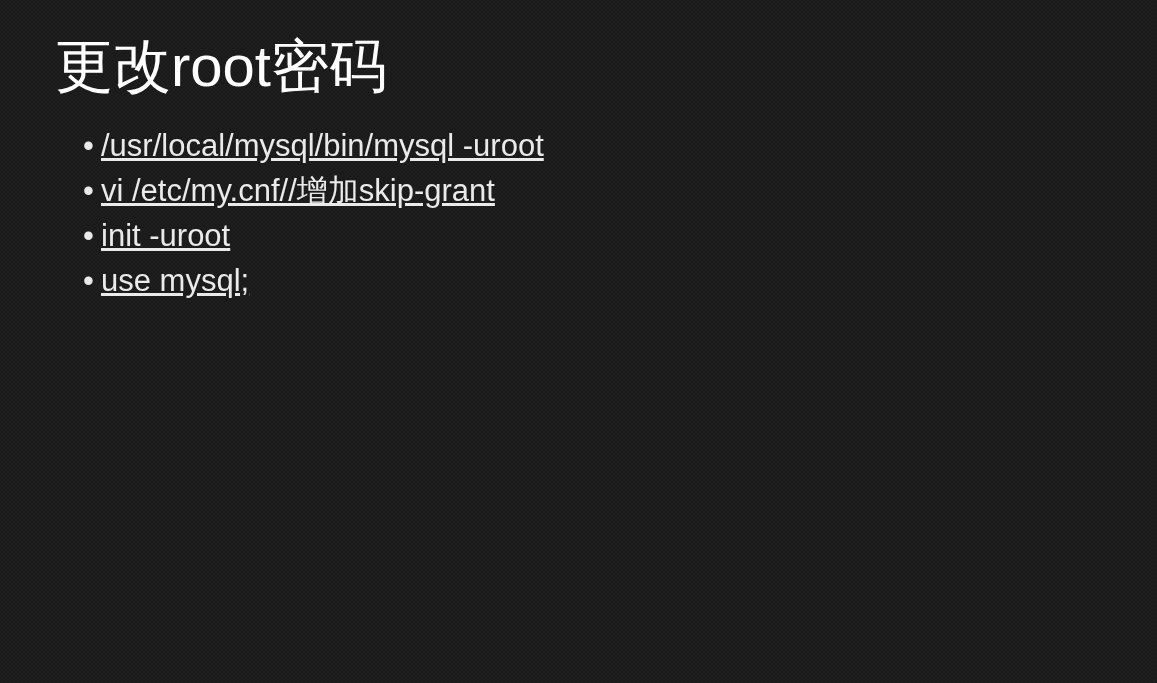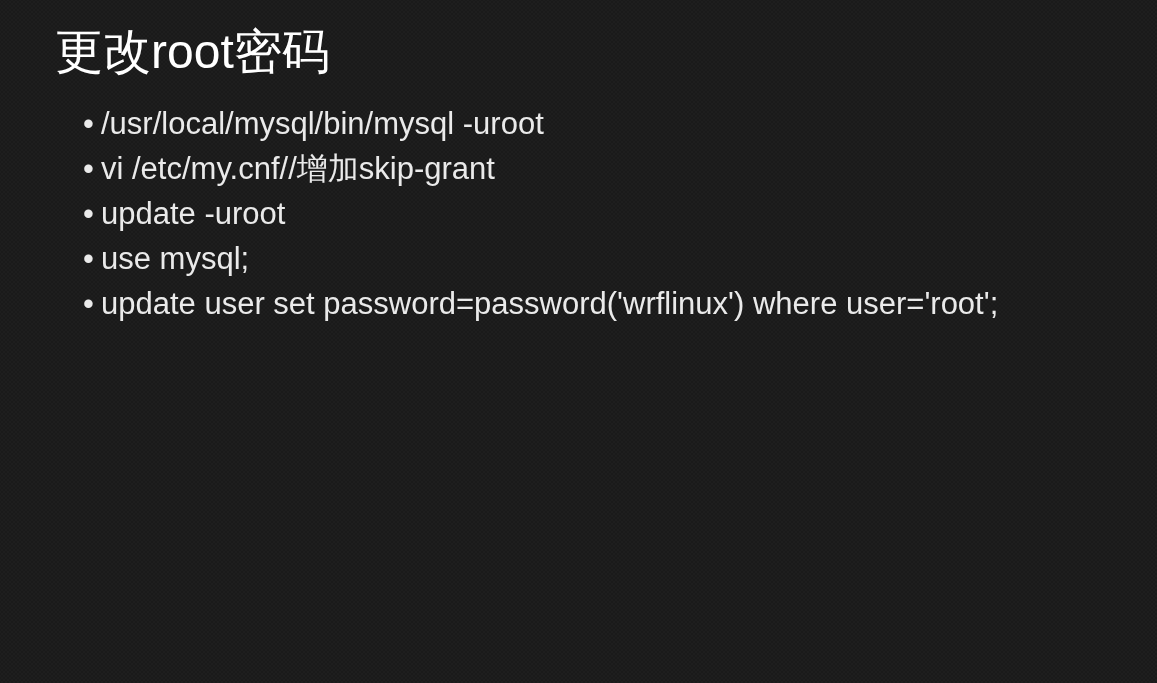--- a/index.html
+++ b/index.html
@@ -15,33 +15,34 @@
       radial-gradient(rgba(255,255,255,0.02) 1px, transparent 1px),
       radial-gradient(rgba(255,255,255,0.02) 1px, transparent 1px);
     background-size: 4px 4px, 4px 4px;
     background-position: 0 0, 2px 2px;
     color: #f0f0f0;
     font-family: "Microsoft YaHei", "Segoe UI", "Helvetica Neue", Arial, sans-serif;
     box-sizing: border-box;
     padding: 20px 55px 20px 55px;
   }
   .title {
-    font-size: 48px;
+    font-size: 58px;
     font-weight: 400;
     color: #ffffff;
-    margin: 0 0 18px 0;
+    margin: 8px 0 18px 0;
     letter-spacing: 0px;
   }
   .bullets {
     list-style: none;
     padding: 0;
     margin: 0;
     font-size: 31px;
     line-height: 1.45;
     color: #eaeaea;
+    text-decoration: underline;
   }
   .bullets li {
     position: relative;
     padding-left: 28px;
     text-indent: -18px;
     margin-left: 18px;
   }
   .bullets li::before {
     content: "•";
     display: inline-block;
@@ -50,16 +51,15 @@
   }
 </style>
 </head>
 <body>
 
 <h1 class="title">更改root密码</h1>
 
 <ul class="bullets">
   <li>/usr/local/mysql/bin/mysql -uroot</li>
   <li>vi /etc/my.cnf//增加skip-grant</li>
-  <li>update -uroot</li>
+  <li>init -uroot</li>
   <li>use mysql;</li>
-  <li>update user set password=password('wrflinux') where user='root';</li>
 </ul>
 
 </body></html>

